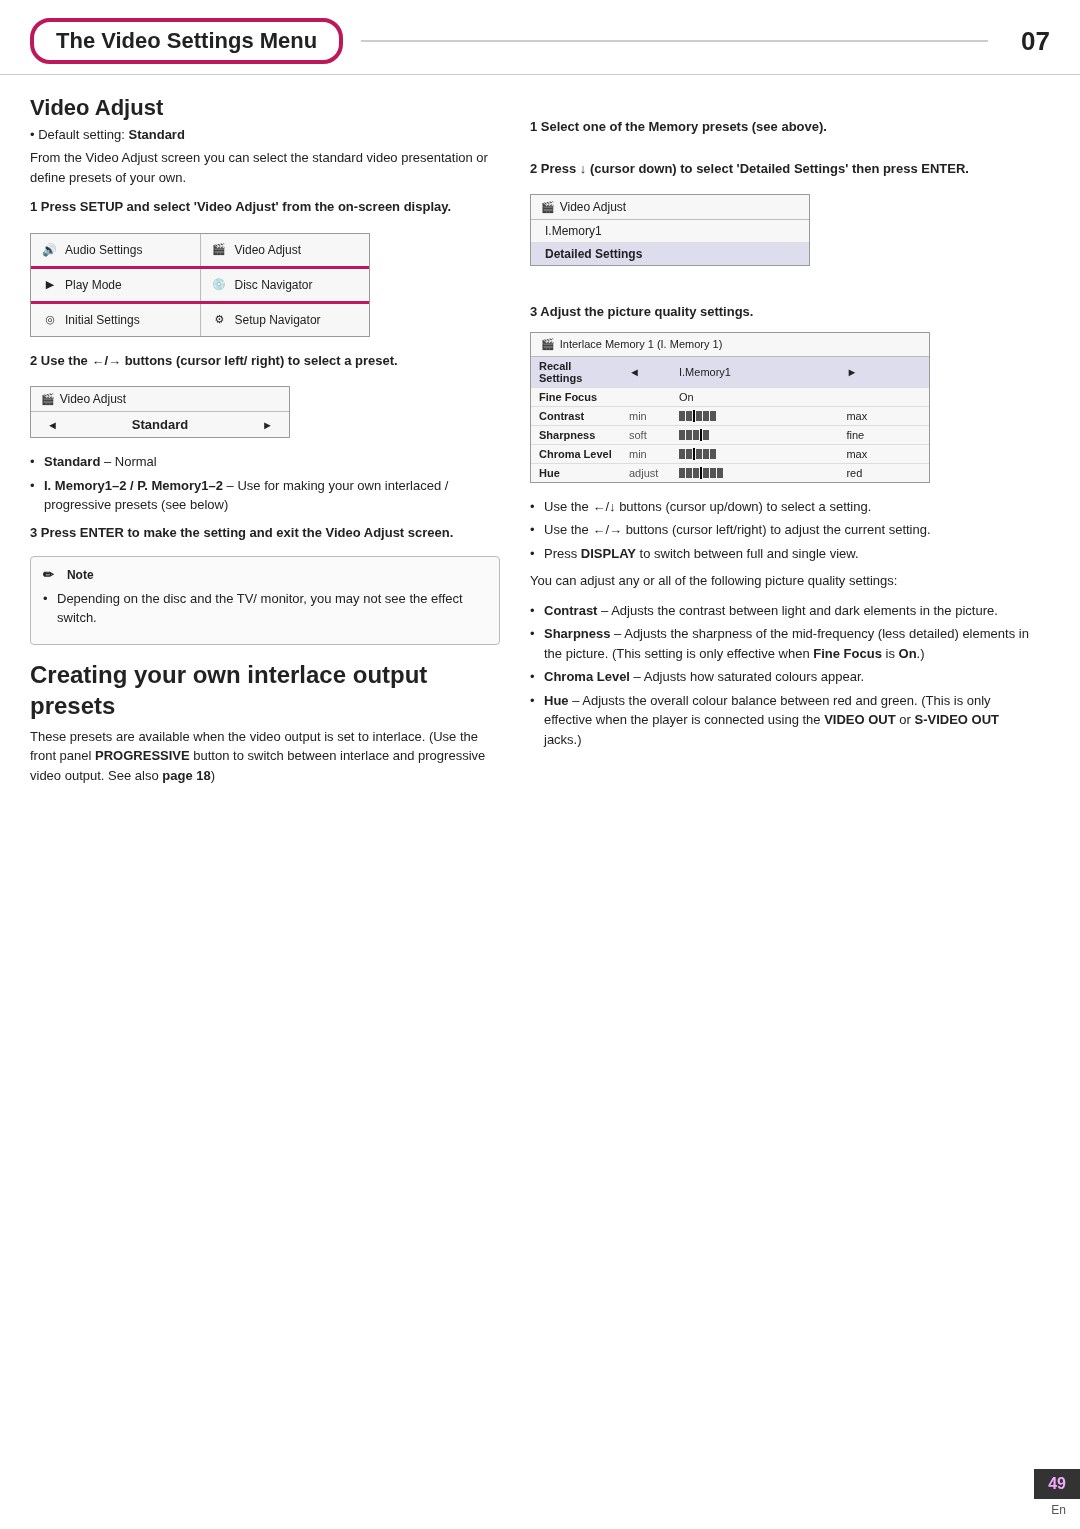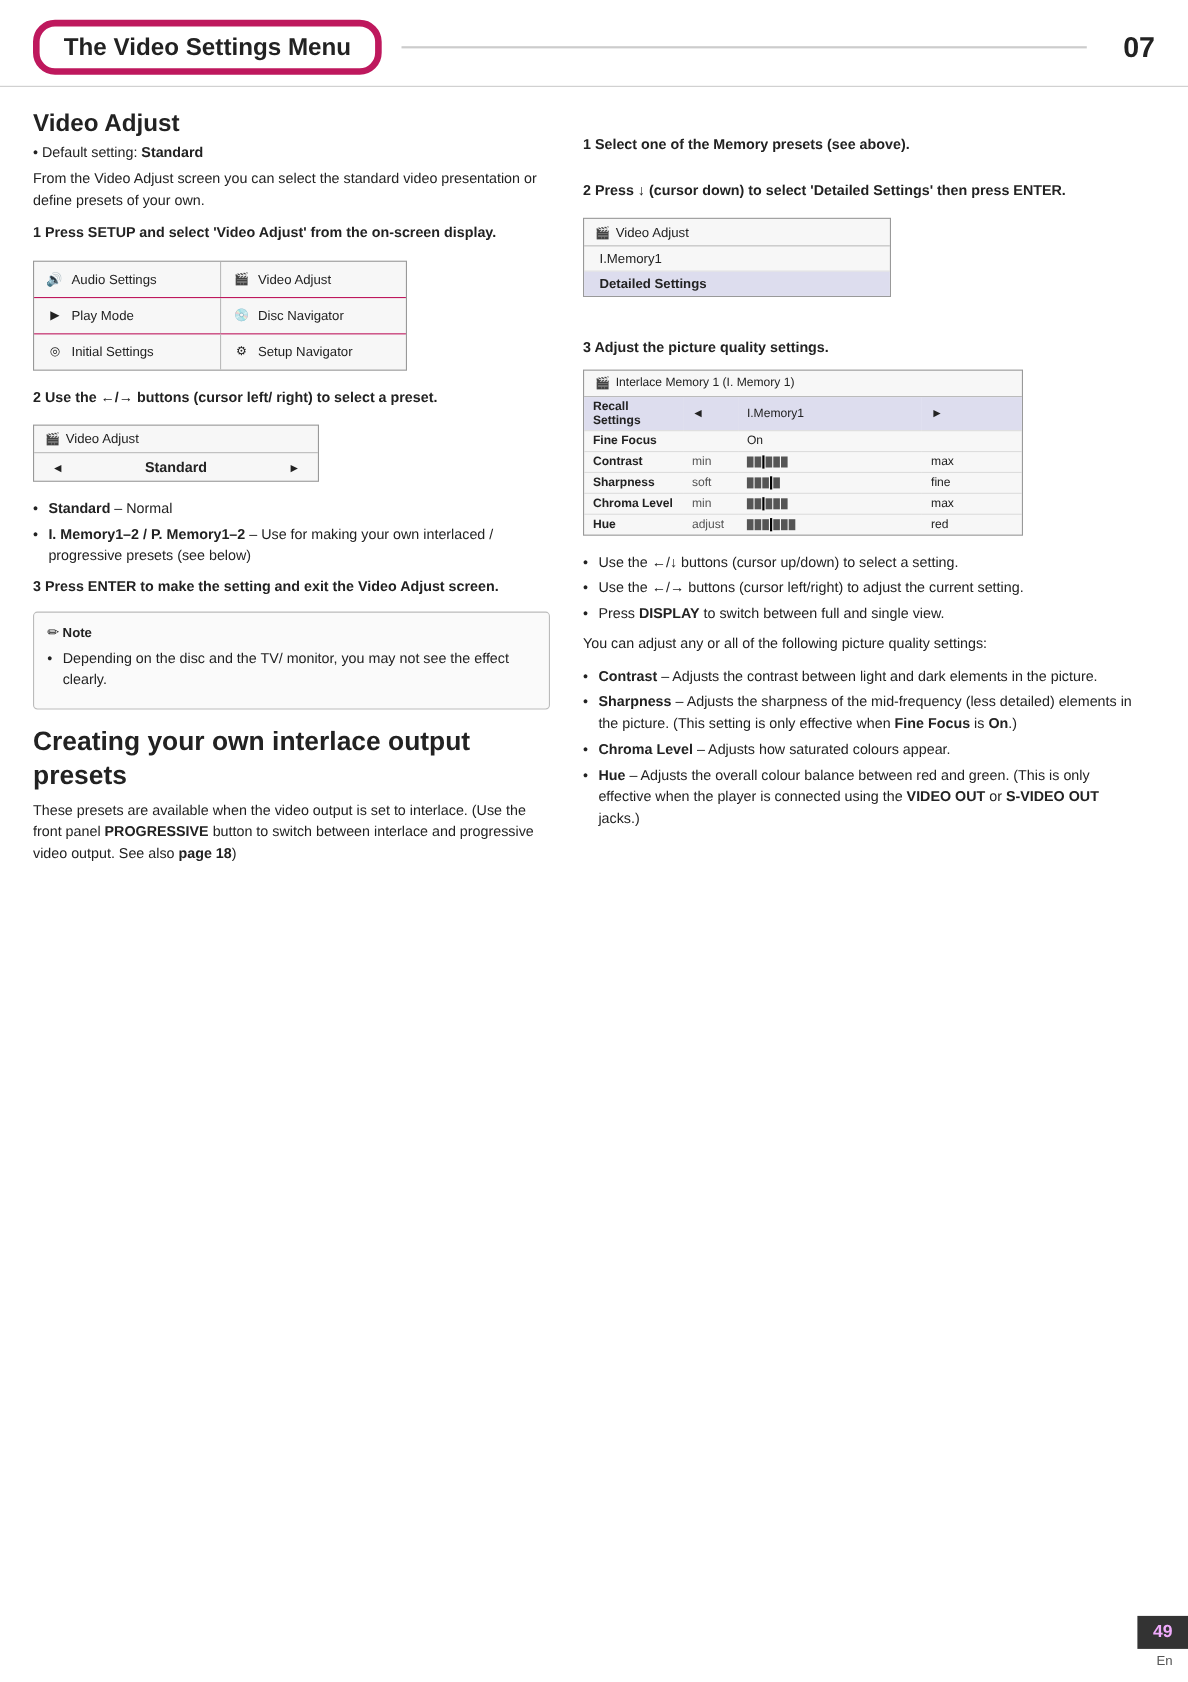--- a/index.html
+++ b/index.html
@@ -15,21 +15,21 @@
 
     
     .header {
       display: flex;
       align-items: center;
       padding: 18px 30px 10px 30px;
       border-bottom: 1px solid #ccc;
       margin-bottom: 10px;
     }
     .header-title-box {
-      border: 6px solid #be185d;
+      border: 4px solid #be185d;
       border-radius: 20px;
       padding: 6px 22px;
       font-size: 22px;
       font-weight: bold;
       white-space: nowrap;
     }
     .header-line {
       flex: 1;
       height: 2px;
       background: #ccc;
@@ -84,21 +84,21 @@
     .menu-box {
       border: 1px solid #999;
       margin: 10px 0 14px 0;
       background: #f7f7f7;
       display: inline-block;
       width: 100%;
       max-width: 340px;
     }
     .menu-box-row {
       display: flex;
-      border-bottom: 1px solid #be185d;
+      border-bottom: 3px solid #be185d;
     }
     .menu-box-row:last-child { border-bottom: none; }
     .menu-cell {
       flex: 1;
       padding: 7px 10px;
       font-size: 12px;
       display: flex;
       align-items: center;
       gap: 6px;
       border-right: 1px solid #bbb;
@@ -143,24 +143,24 @@
     .note-box {
       border: 1px solid #bbb;
       border-radius: 4px;
       padding: 8px 12px;
       margin: 14px 0 10px 0;
       background: #fafafa;
       font-size: 12px;
       line-height: 1.5;
     }
     .note-title {
-      font-weight: normal;
-      display: flex;
-      align-items: center;
-      gap: 3px;
+      font-weight: bold;
+      display: flex;
+      align-items: center;
+      gap: 13px;
       margin-bottom: 4px;
     }
 
     
     .subsection-title {
       font-size: 24px;
       font-weight: bold;
       margin: 14px 0 6px 0;
       line-height: 1.3;
     }
@@ -386,21 +386,21 @@
 
     <div class="step-heading">3   Press ENTER to make the setting and exit the Video Adjust screen.</div>
 
     
     <div class="note-box">
       <div class="note-title">
         <span class="icon-note"></span>
         <strong>Note</strong>
       </div>
       <ul class="bullet-list">
-        <li>Depending on the disc and the TV/ monitor, you may not see the effect clearly.</li>
+        <li>Depending on the disc and the TV/ monitor, you may not see the effect switch.</li>
       </ul>
     </div>
 
     <div class="subsection-title">Creating your own interlace output presets</div>
     <div class="body-text">
       These presets are available when the video output is set to interlace. (Use the front panel <strong>PROGRESSIVE</strong> button to switch between interlace and progressive video output. See also <strong>page 18</strong>)
     </div>
 
   </div>
 

